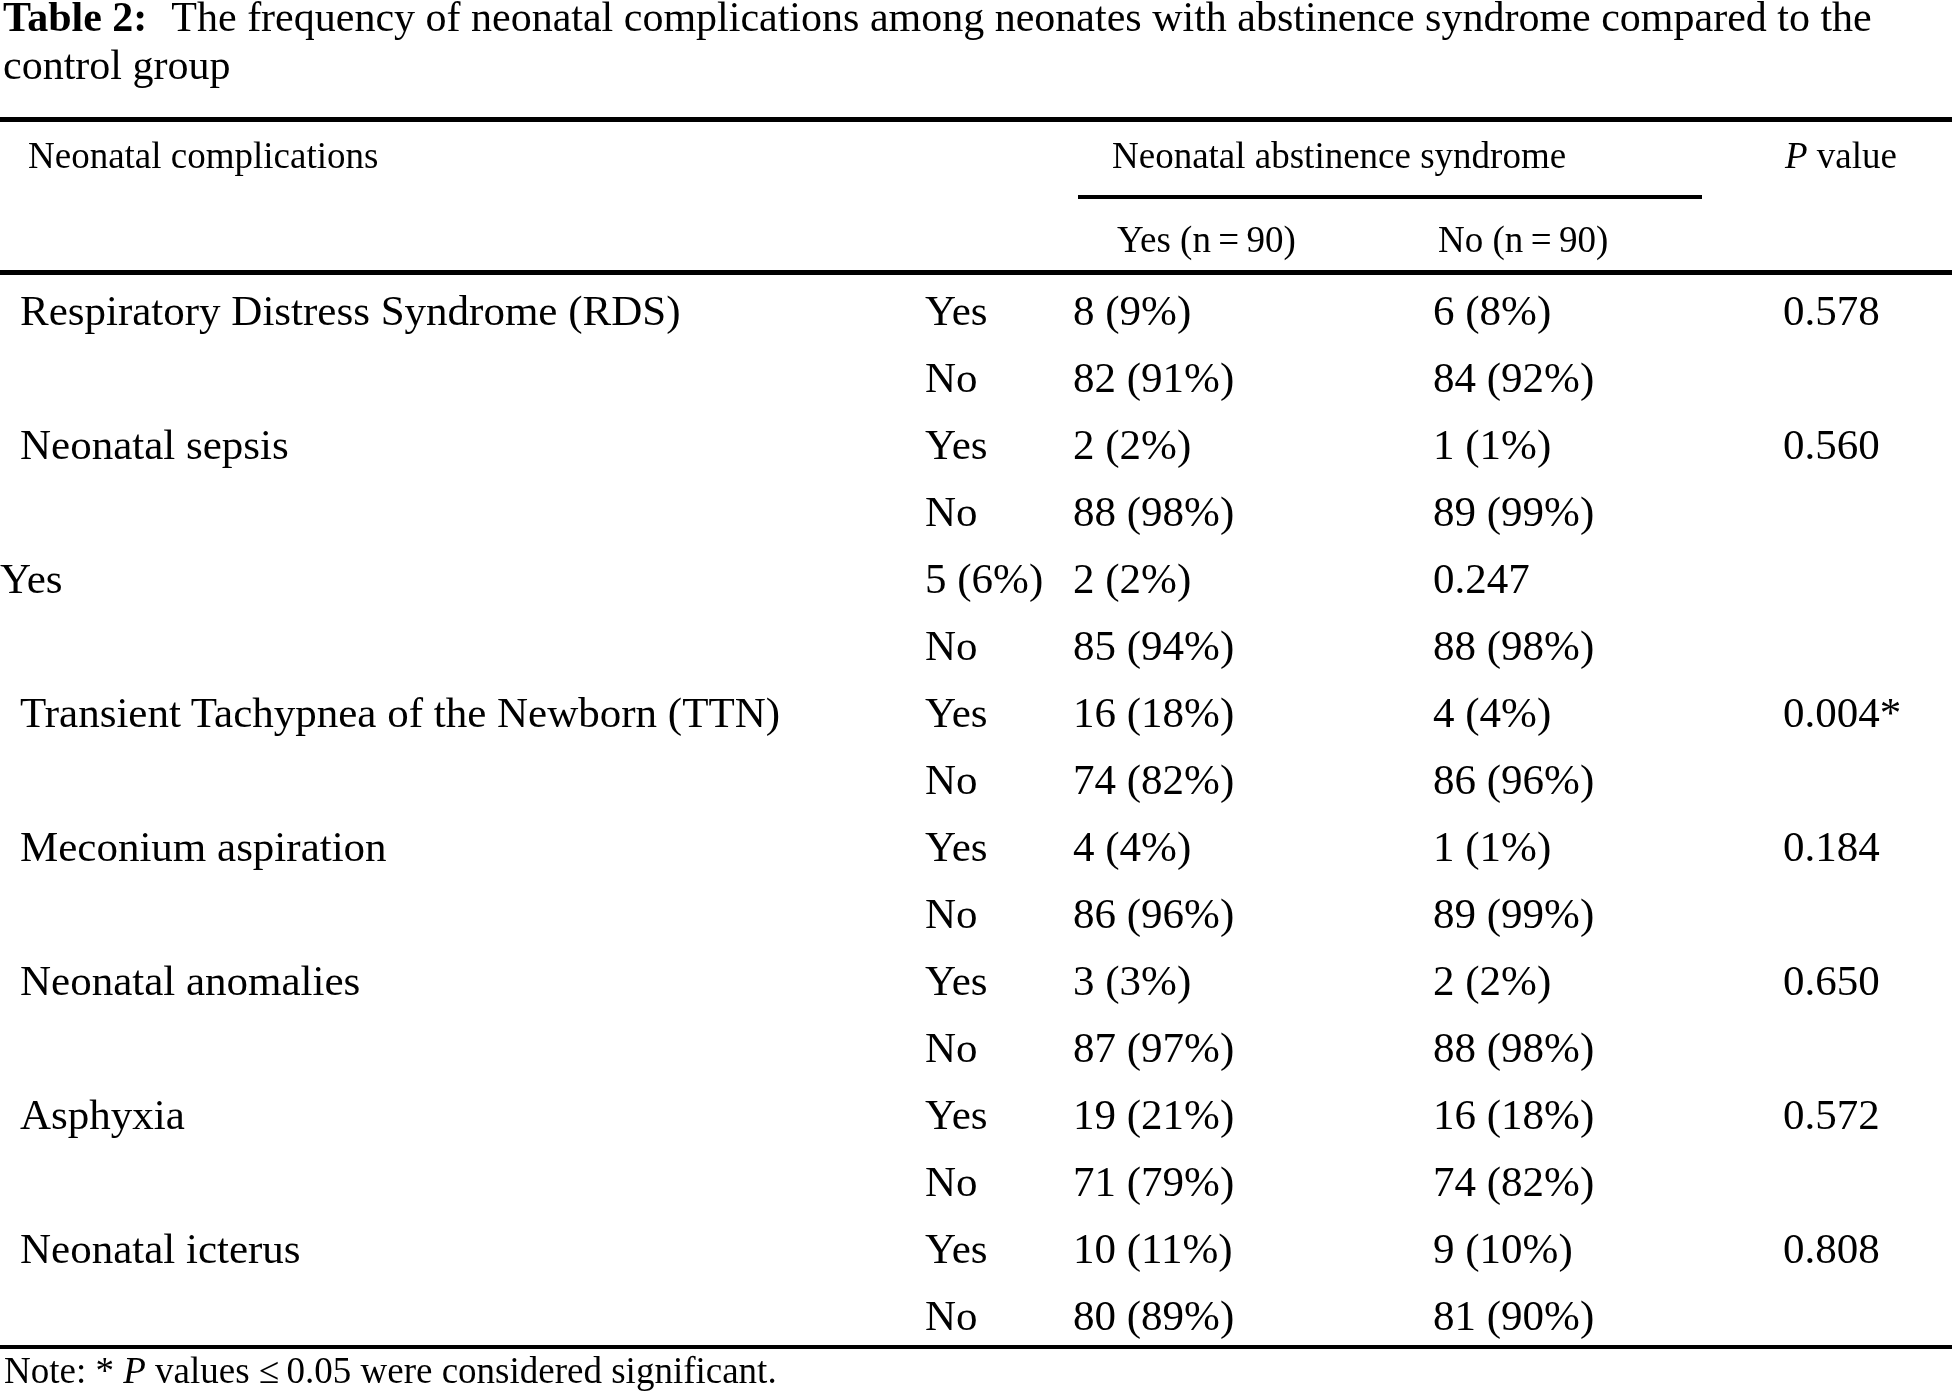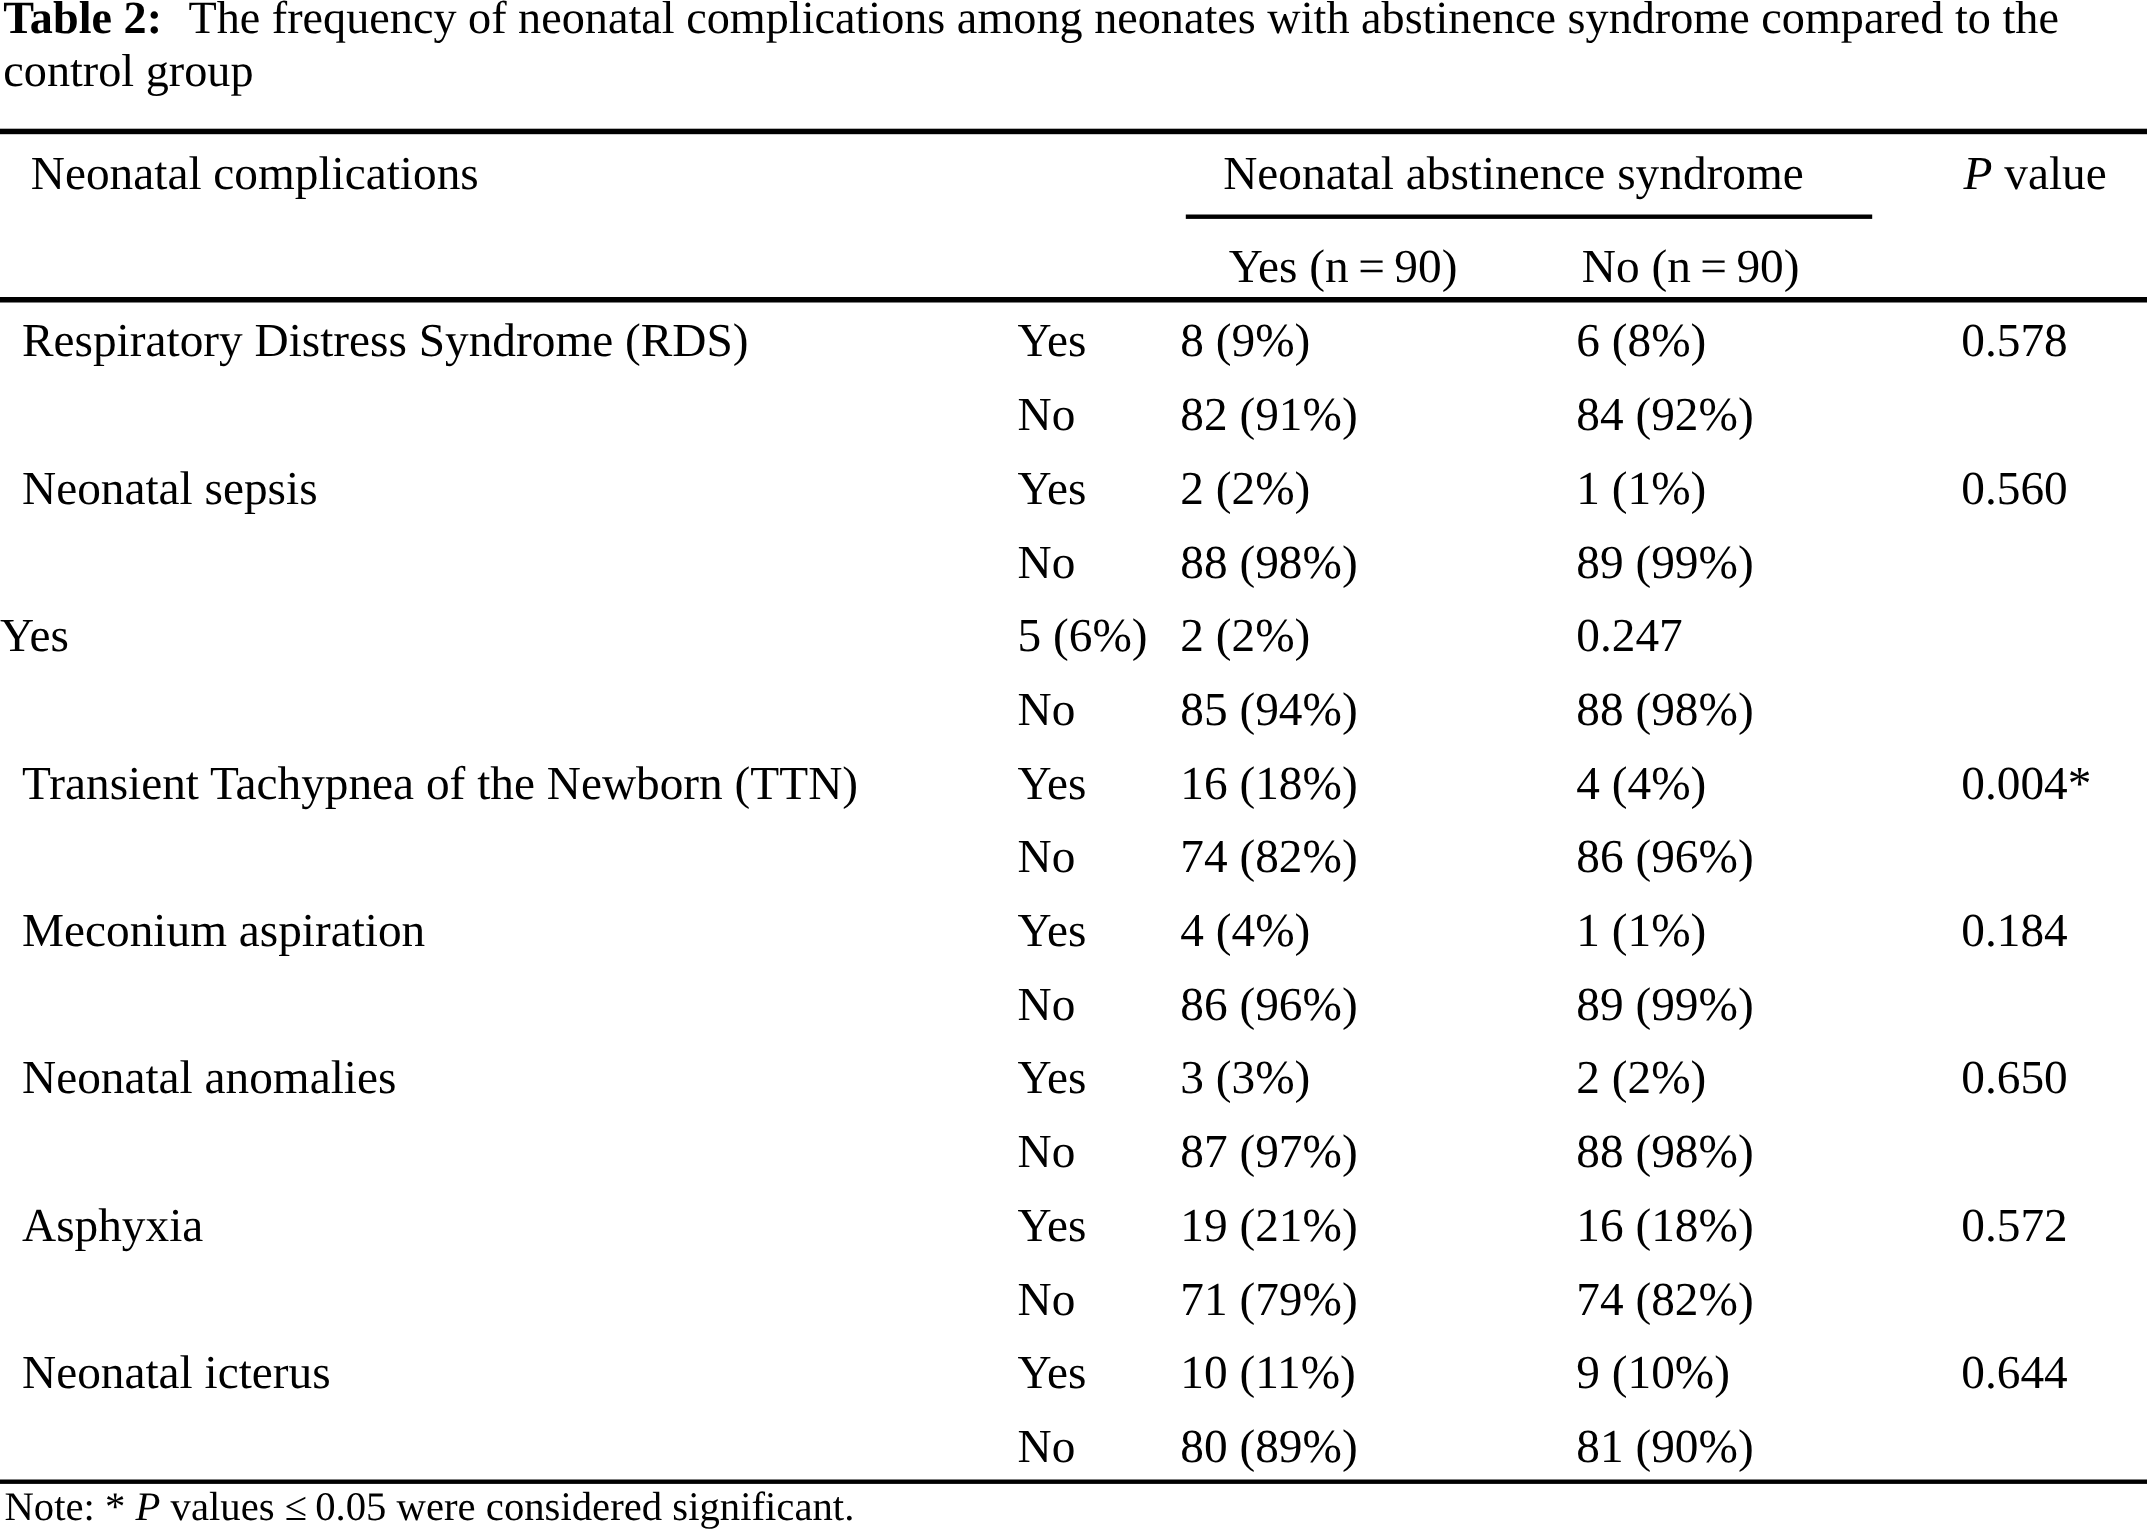--- a/index.html
+++ b/index.html
@@ -28,21 +28,21 @@
   .rule-top    { top: 117px;  height: 5px; }
   .rule-mid    { top: 270px;  height: 5px; }
   .rule-bottom { top: 1345px; height: 4px; }
   .group-underline {
     position: absolute; left: 1078px; top: 195px;
     width: 624px; height: 4px; background: #000;
   }
   
   .htext {
     position: absolute;
-    font-size: 43px;
+    font-size: 37px;
     line-height: 1;
     white-space: nowrap;
   }
   .h-col1    { left: 28px;   top: 137px; }
   .h-group   { left: 1112px; top: 137px; }
   .h-p       { left: 1785px; top: 137px; }
   .h-sub-yes { left: 1117px; top: 221px; }
   .h-sub-no  { left: 1438px; top: 221px; }
   
   .rows { position: absolute; left: 0; top: 277px; width: 1952px; }
@@ -201,21 +201,21 @@
         <span class="c c3">71 (79%)</span>
         <span class="c c4">74 (82%)</span>
         <span class="c c5"></span>
       </div>
 
       <div class="row">
         <span class="c c1">Neonatal icterus</span>
         <span class="c c2">Yes</span>
         <span class="c c3">10 (11%)</span>
         <span class="c c4">9 (10%)</span>
-        <span class="c c5">0.644</span>
+        <span class="c c5">0.808</span>
       </div>
 
       <div class="row">
         <span class="c c1"></span>
         <span class="c c2">No</span>
         <span class="c c3">80 (89%)</span>
         <span class="c c4">81 (90%)</span>
         <span class="c c5"></span>
       </div>
     </div>

